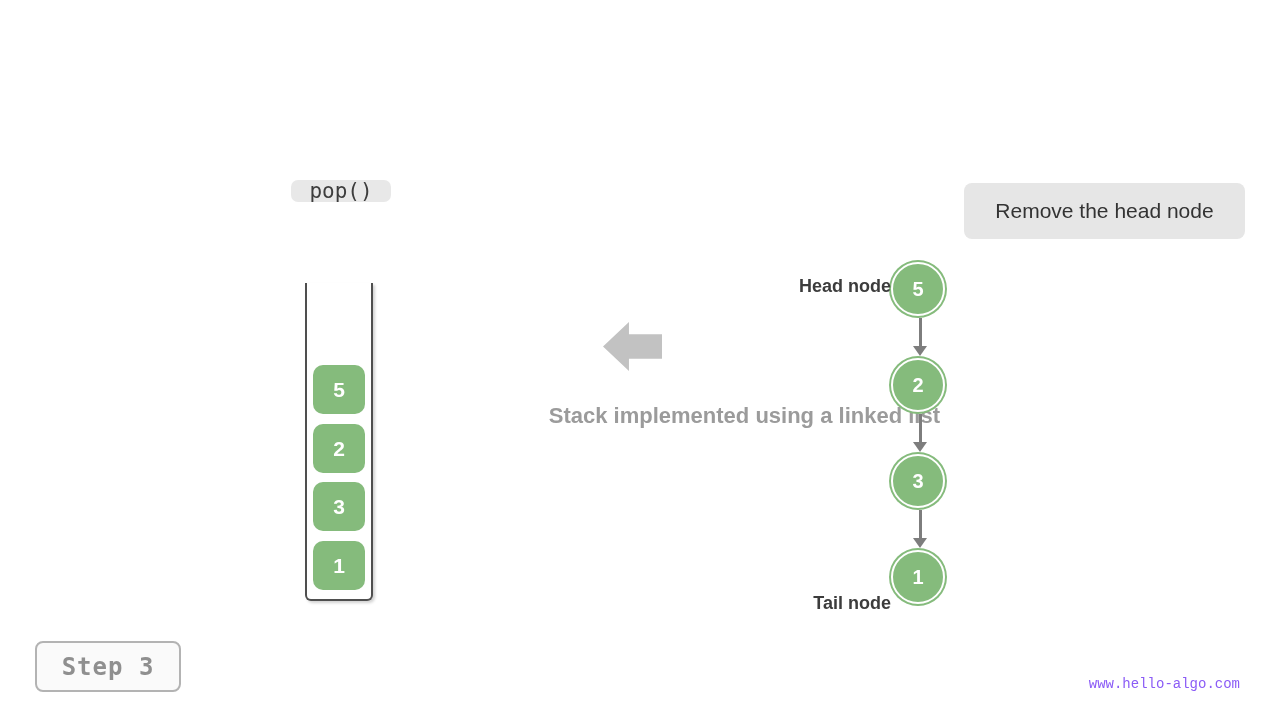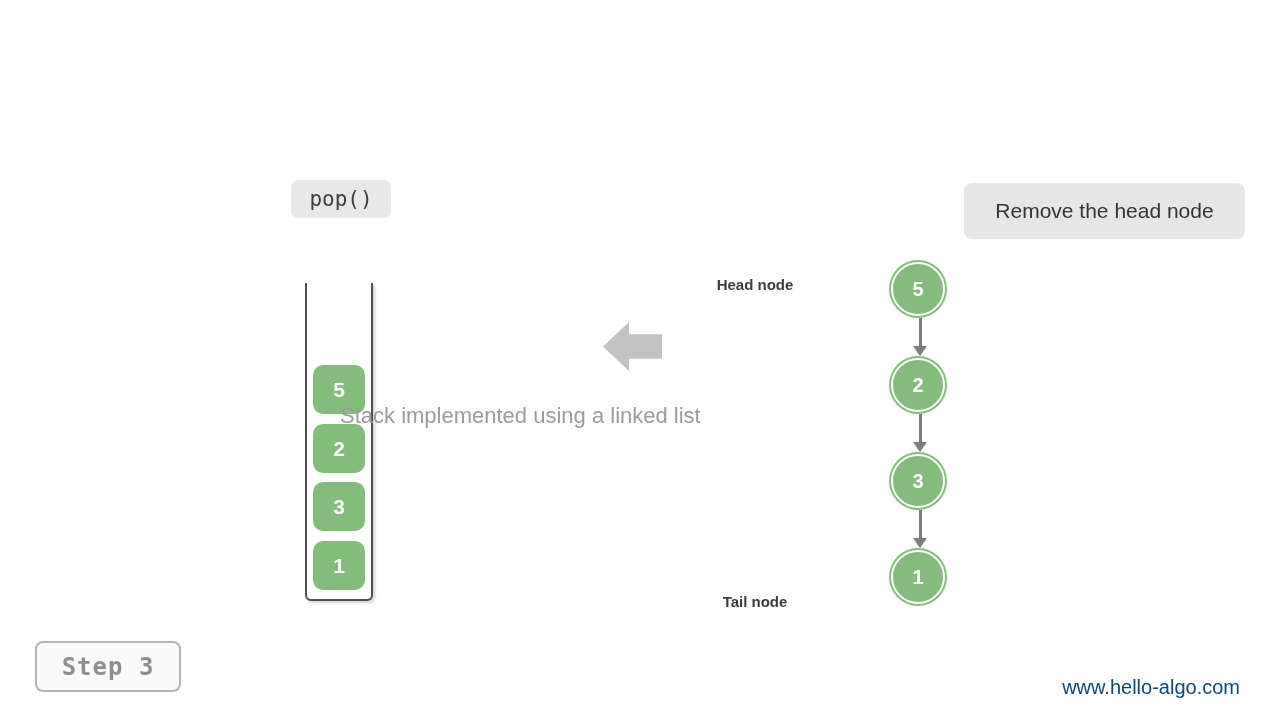--- a/index.html
+++ b/index.html
@@ -8,21 +8,21 @@
     font-family:"Liberation Sans", sans-serif;overflow:hidden;
   }
   .abs{position:absolute;}
 
   
   .badge{
     display:flex;align-items:center;justify-content:center;
     background:#e8e8e8;border-radius:7px;color:#3d3d3d;
   }
   .pop-badge{
-    left:291px;top:180px;width:100px;height:38px;
+    left:291px;top:180px;width:100px;height:22px;
     font-family:"DejaVu Sans Mono", monospace;font-size:21px;align-items:center;
   }
   .remove-badge{
     left:964px;top:183px;width:281px;height:56px;
     font-size:21px;color:#333333;background:#e6e6e6;border-radius:8px;
   }
 
   
   .stack-container{
     left:305px;top:283px;width:64px;height:316px;
@@ -37,57 +37,57 @@
     color:#ffffff;font-size:21px;font-weight:bold;
   }
 
   
   .big-arrow{
     left:603px;top:322px;width:59px;height:49px;background:#c2c2c2;
     clip-path:polygon(0% 50%, 44% 0%, 44% 25%, 100% 25%, 100% 75%, 44% 75%, 44% 100%);
   }
 
   .caption{
-    left:340px;top:403px;width:600px;text-align:left;
-    font-size:22px;color:#9b9b9b;
+    left:340px;top:403px;width:600px;text-align:right;
+    font-size:22px;color:#9b9b9b;font-weight:bold;
   }
 
   
   .list-node{
     position:absolute;left:891px;width:50px;height:50px;border-radius:50%;
     background:#85bb7c;border:2px solid #ffffff;box-shadow:0 0 0 2px #85bb7c;
     display:flex;align-items:center;justify-content:center;
     color:#ffffff;font-size:20px;font-weight:bold;
   }
   .node-connector{position:absolute;left:912px;width:16px;height:38px;}
   .node-connector .line{
     position:absolute;left:6.5px;top:0;width:3px;height:29px;background:#7d7d7d;
   }
   .node-connector .head{
     position:absolute;left:1px;top:28px;width:0;height:0;
     border-left:7px solid transparent;border-right:7px solid transparent;
     border-top:10px solid #7d7d7d;
   }
   .node-label{
-    position:absolute;right:405px;width:240px;text-align:center;
-    font-size:15px;font-weight:bold;color:#3c3c3c;
+    position:absolute;right:389px;width:240px;text-align:right;
+    font-size:18px;font-weight:bold;color:#3c3c3c;
   }
 
   
   .step-badge{
     left:35px;top:641px;width:142px;height:47px;
     background:#fafafa;border:2px solid #b3b3b3;border-radius:8px;
     display:flex;align-items:center;justify-content:center;
     font-family:"DejaVu Sans Mono", monospace;font-weight:bold;
     font-size:24px;color:#8f8f8f;letter-spacing:1px;
   }
 
   .watermark{
     right:40px;top:676px;
-    font-family:Liberation Sans, sans-serif;font-size:20px;color:#0c4a6e;
+    font-family:Liberation Mono, monospace;font-size:14px;color:#8b5cf6;
   }
 </style>
 </head>
 <body>
 
 <div class="abs badge pop-badge">
   <span>pop()</span>
 </div>
 
 <div class="abs badge remove-badge">

